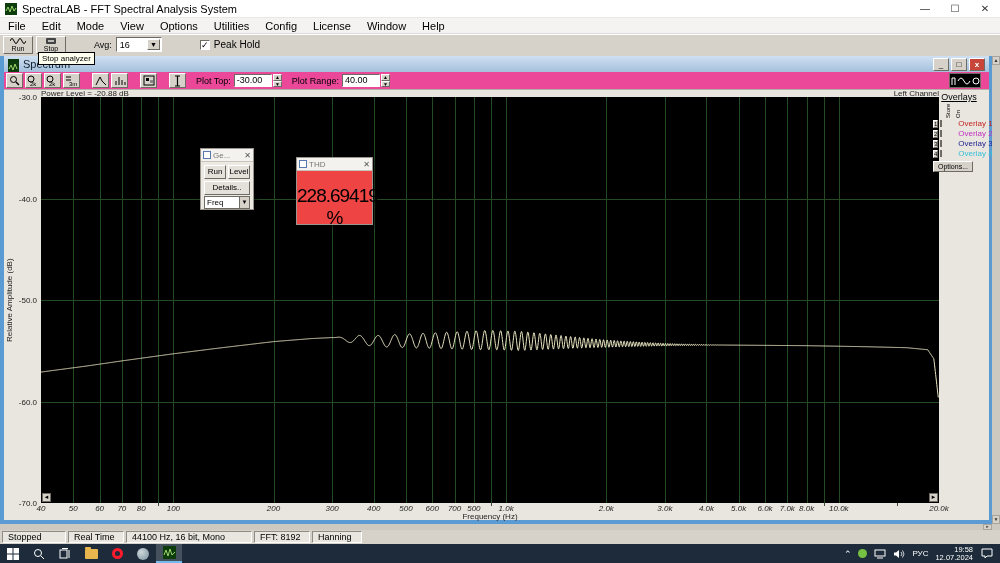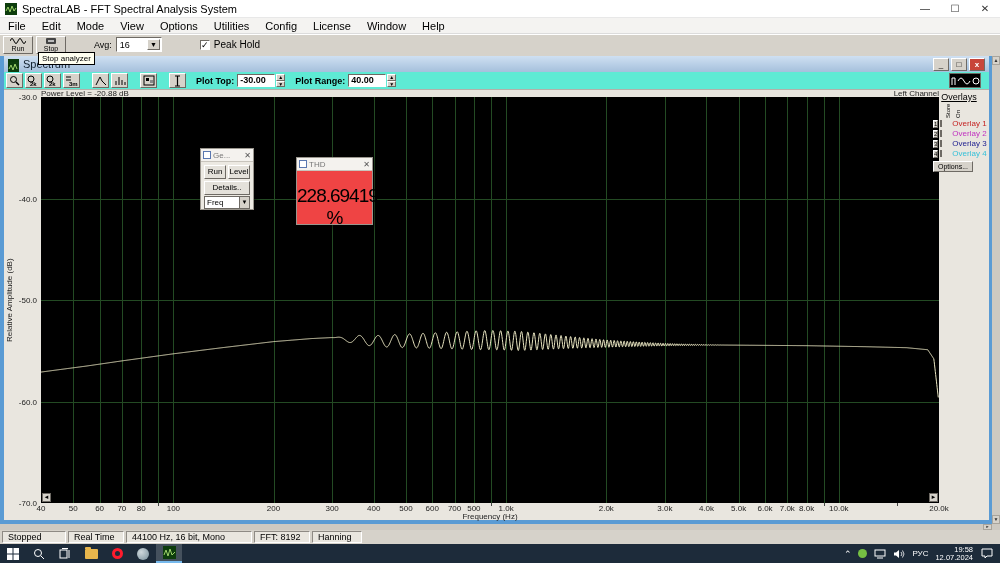--- a/index.html
+++ b/index.html
@@ -33,52 +33,52 @@
 
   
   .spectrum-window { position:absolute; left:0; top:56px; width:992px; height:468px; border-left:4px solid #5a9bd4; border-right:3px solid #5a9bd4; border-bottom:4px solid #5a9bd4; background:#e9e6df; }
   .sp-titlebar { position:absolute; left:0; top:0; right:0; height:16px; background:linear-gradient(180deg,#cfe0f2,#a5c0dc); display:flex; align-items:center; }
   .sp-icon { width:11px; height:11px; margin:0 4px; background:#0a3a0a; position:relative; }
   .sp-title { font-size:11px; color:#10202e; }
   .sp-controls { margin-left:auto; display:flex; margin-right:4px; }
   .sp-btn { width:16px; height:13px; margin-left:2px; background:#d6d2ca; border:1px solid; border-color:#fff #6e6a64 #6e6a64 #fff; font-size:8px; line-height:11px; text-align:center; color:#000; }
   .sp-btn.close { background:#c8453a; color:#fff; font-weight:bold; }
 
-  .sp-toolbar { position:absolute; left:0; top:16px; right:0; height:18px; background:#5eead4; border-bottom:1px solid #b4b0a8; display:flex; align-items:center;font-weight:bold; }
+  .sp-toolbar { position:absolute; left:0; top:16px; right:0; height:18px; background:#ec4899; border-bottom:1px solid #b4b0a8; display:flex; align-items:center; }
   .sp-tool { width:17px; height:15px; margin-left:2px; background:#d6d2ca; border:1px solid; border-color:#fff #6e6a64 #6e6a64 #fff; display:flex; align-items:center; justify-content:center; }
   .sp-tool svg { display:block; }
   .sp-gap { width:10px; }
   .fld-label { font-size:9px; color:#000; margin-left:10px; }
   .fld { width:38px; height:13px; margin-left:3px; background:#fff; border:1px solid; border-color:#6e6a64 #fff #fff #6e6a64; font-size:9px; padding-left:2px; color:#000; line-height:11px; }
   .spin { width:9px; height:13px; margin-left:1px; display:flex; flex-direction:column; }
   .spin div { flex:1; background:#d6d2ca; border:1px solid; border-color:#fff #6e6a64 #6e6a64 #fff; font-size:5px; line-height:4px; text-align:center; color:#000; }
   .wave-btn { position:absolute; right:8px; top:1px; width:32px; height:15px; background:#000; border:1px solid #6e6a64; }
 
   
   .plot-header { position:absolute; left:37px; top:34px; width:898px; height:7px; font-size:8px; color:#222; display:flex; justify-content:space-between; line-height:7px; }
   .y-axis-label { position:absolute; left:1px; top:41px; height:406px; width:10px; writing-mode:vertical-rl; transform:rotate(180deg); font-size:8px; color:#222; text-align:center; }
   .plot { position:absolute; left:37px; top:41px; width:898px; height:406px; background:#000; }
   .plot svg { position:absolute; inset:0; }
   .y-ticks { position:absolute; left:0; top:41px; width:35px; height:406px; }
   .y-ticks span { position:absolute; right:2px; font-size:8px; color:#222; }
   .x-ticks { position:absolute; left:37px; top:447px; width:898px; height:10px; }
-  .x-ticks span { position:absolute; font-size:8px; color:#222; width:30px; text-align:center; top:1px; }
+  .x-ticks span { position:absolute; font-size:8px; color:#222; width:30px; text-align:center; top:1px;font-style:italic; }
   .x-ticks i { position:absolute; top:0; width:1px; height:3px; background:#444; }
   .x-axis-label { position:absolute; left:37px; top:456px; width:898px; text-align:center; font-size:8px; color:#222; }
   .scroll-arrow { position:absolute; width:9px; height:9px; background:#d6d2ca; border:1px solid #6e6a64; font-size:6px; line-height:7px; text-align:center; color:#000; z-index:5; }
 
   
   .overlays { position:absolute; right:4px; top:36px; width:52px; }
   .ov-head { font-size:9px; color:#000; text-decoration:underline; text-align:center; }
   .ov-cols { height:16px; position:relative; }
   .ov-col { position:absolute; font-size:6px; color:#000; writing-mode:vertical-rl; transform:rotate(180deg); top:0; height:16px; }
   .ov-row { display:flex; align-items:center; height:9px; margin-top:1px; }
   .ov-num { width:9px; height:8px; background:#d6d2ca; border:1px solid; border-color:#fff #6e6a64 #6e6a64 #fff; font-size:6px; line-height:6px; text-align:center; color:#000; }
   .ov-chk { width:7px; height:7px; margin-left:2px; background:#fff; border:1px solid #6e6a64; }
-  .ov-lbl { font-size:8px; margin-left:10px; white-space:nowrap; }
+  .ov-lbl { font-size:8px; margin-left:16px; white-space:nowrap; }
   .ov-options { margin-top:3px; width:40px; height:11px; background:#d6d2ca; border:1px solid; border-color:#fff #6e6a64 #6e6a64 #fff; font-size:7px; text-align:center; line-height:9px; color:#000; }
 
   
   .float-win { position:absolute; background:#ece9e2; border:1px solid #9a968e; box-shadow:2px 2px 5px rgba(0,0,0,.55); z-index:40; }
   .fw-titlebar { height:13px; background:#f4f2ee; border-bottom:1px solid #c8c4bc; display:flex; align-items:center; padding:0 2px; }
   .fw-icon { width:8px; height:8px; border:1px solid #5a78b0; background:#fff; margin-right:2px; }
   .fw-title { font-size:8px; color:#777; }
   .fw-x { margin-left:auto; font-size:8px; color:#555; }
   .gen-window { left:200px; top:148px; width:54px; height:62px; }
   .gen-body { padding:2px; }

